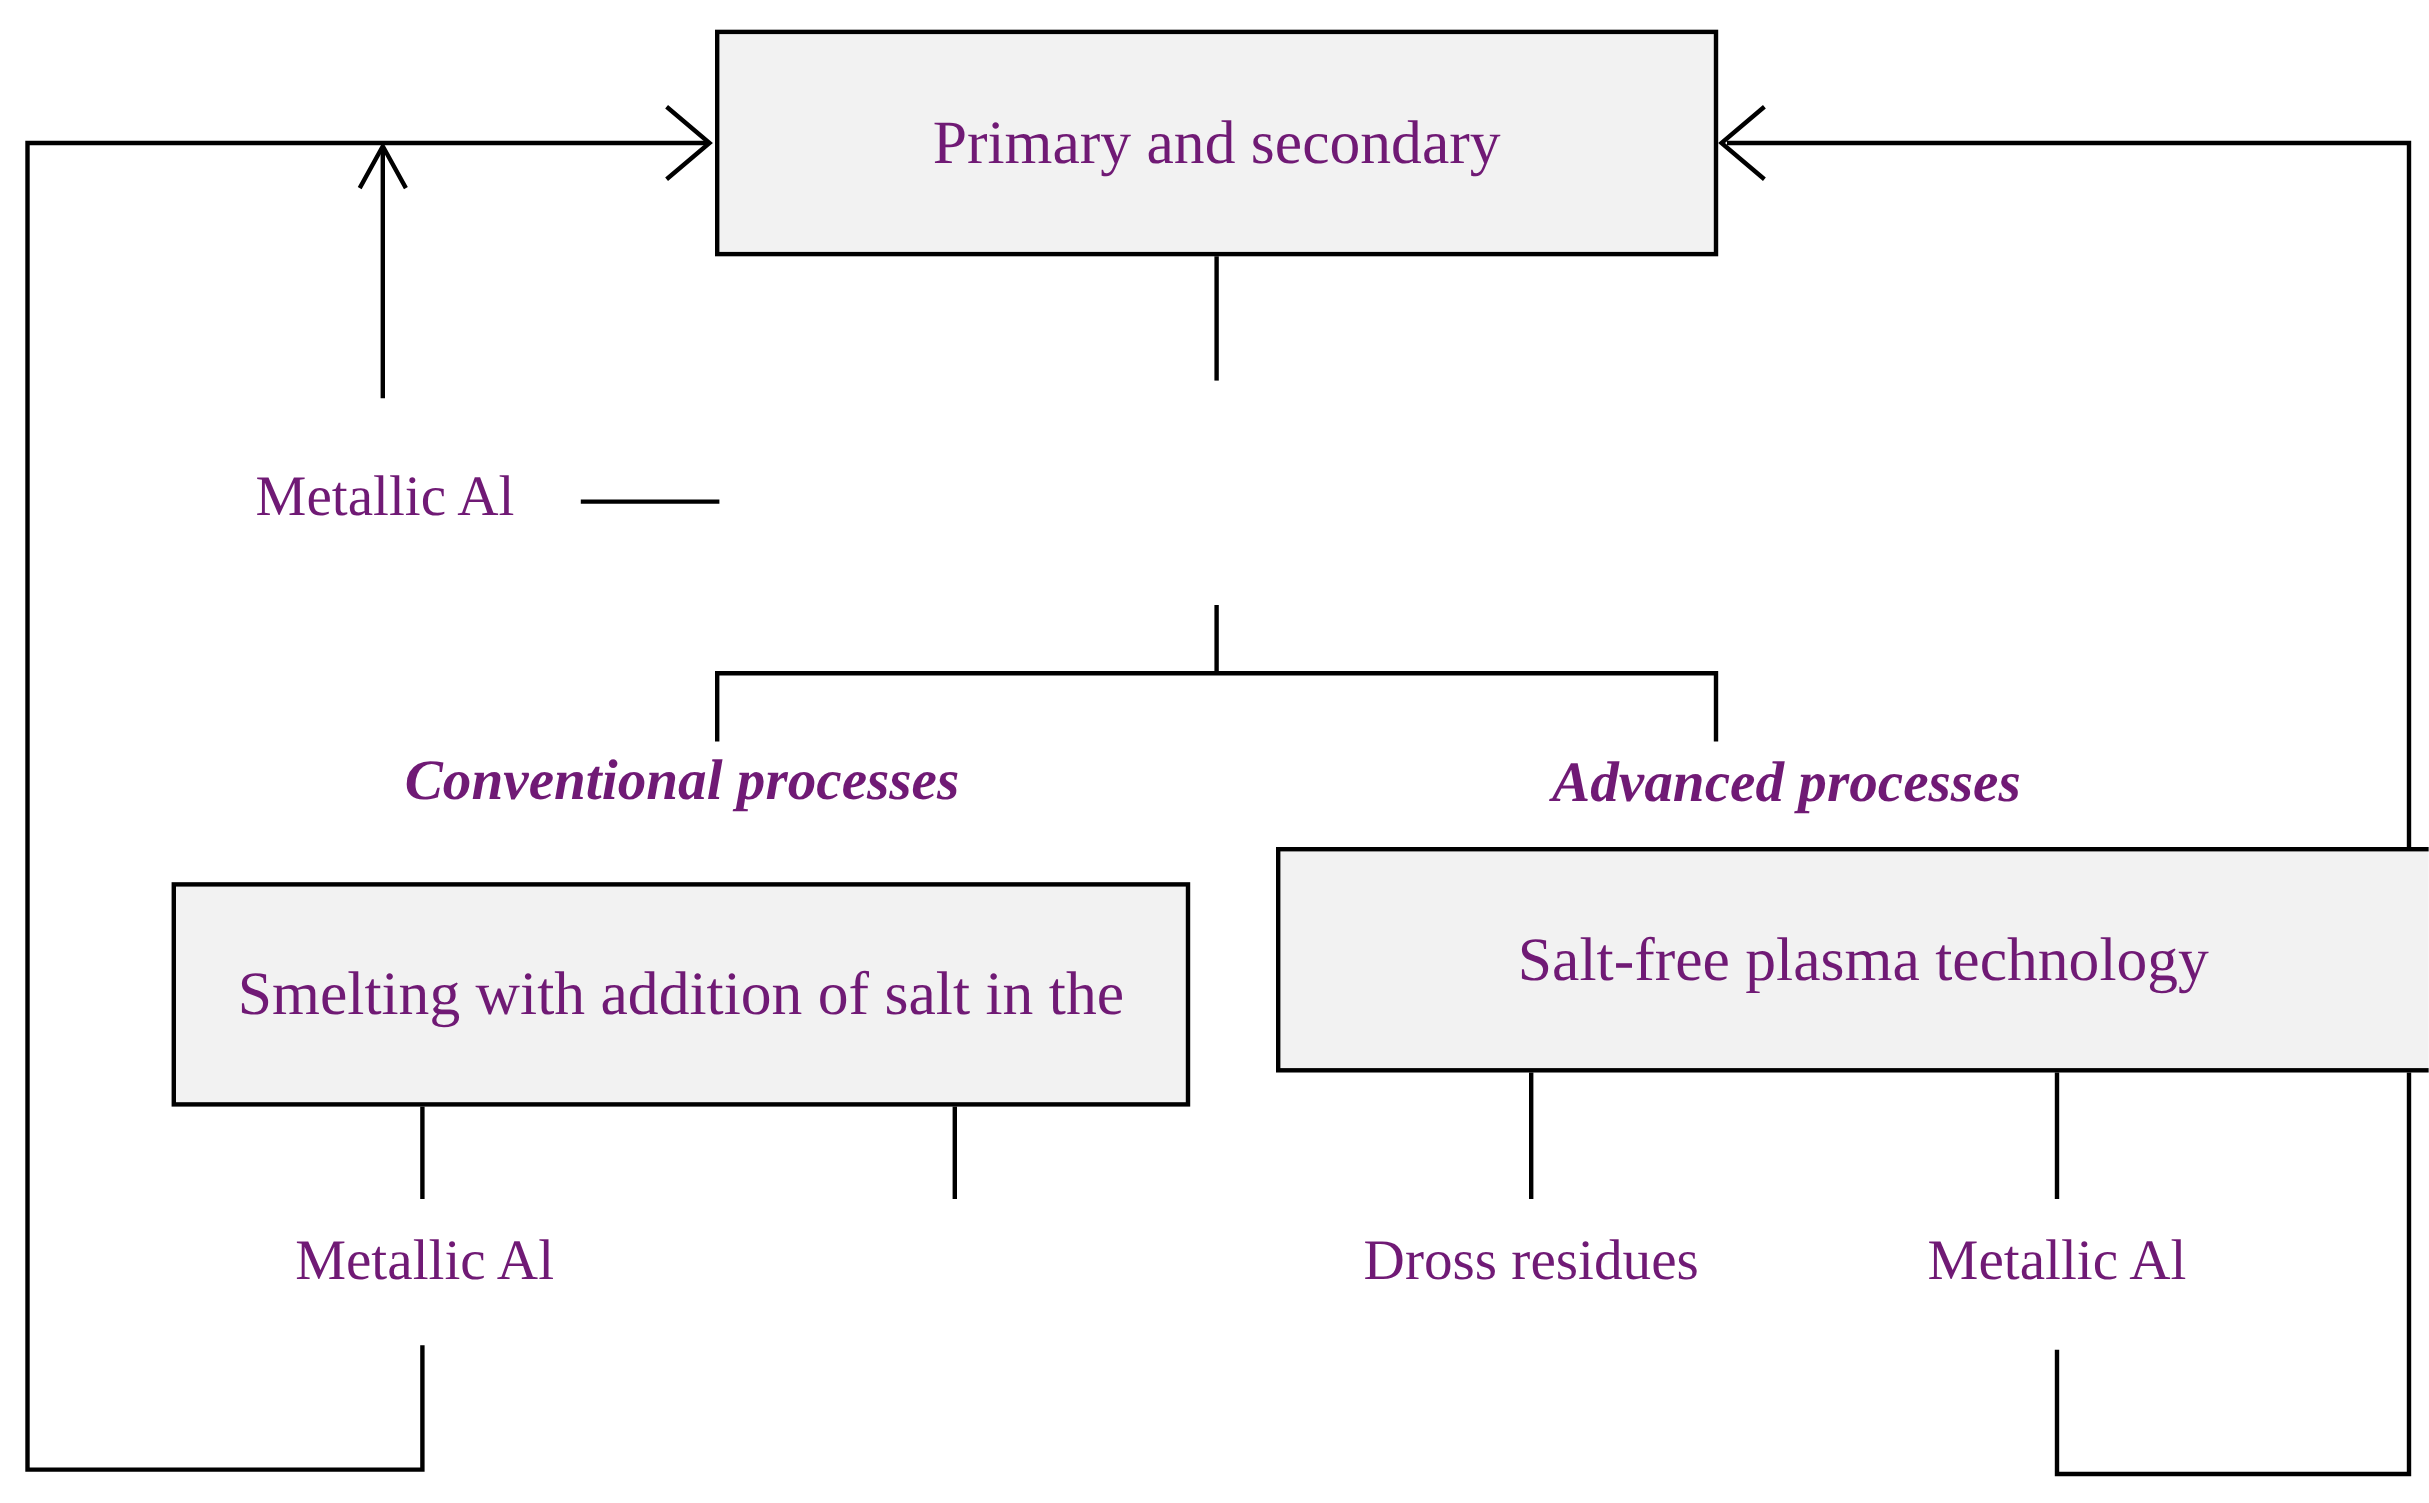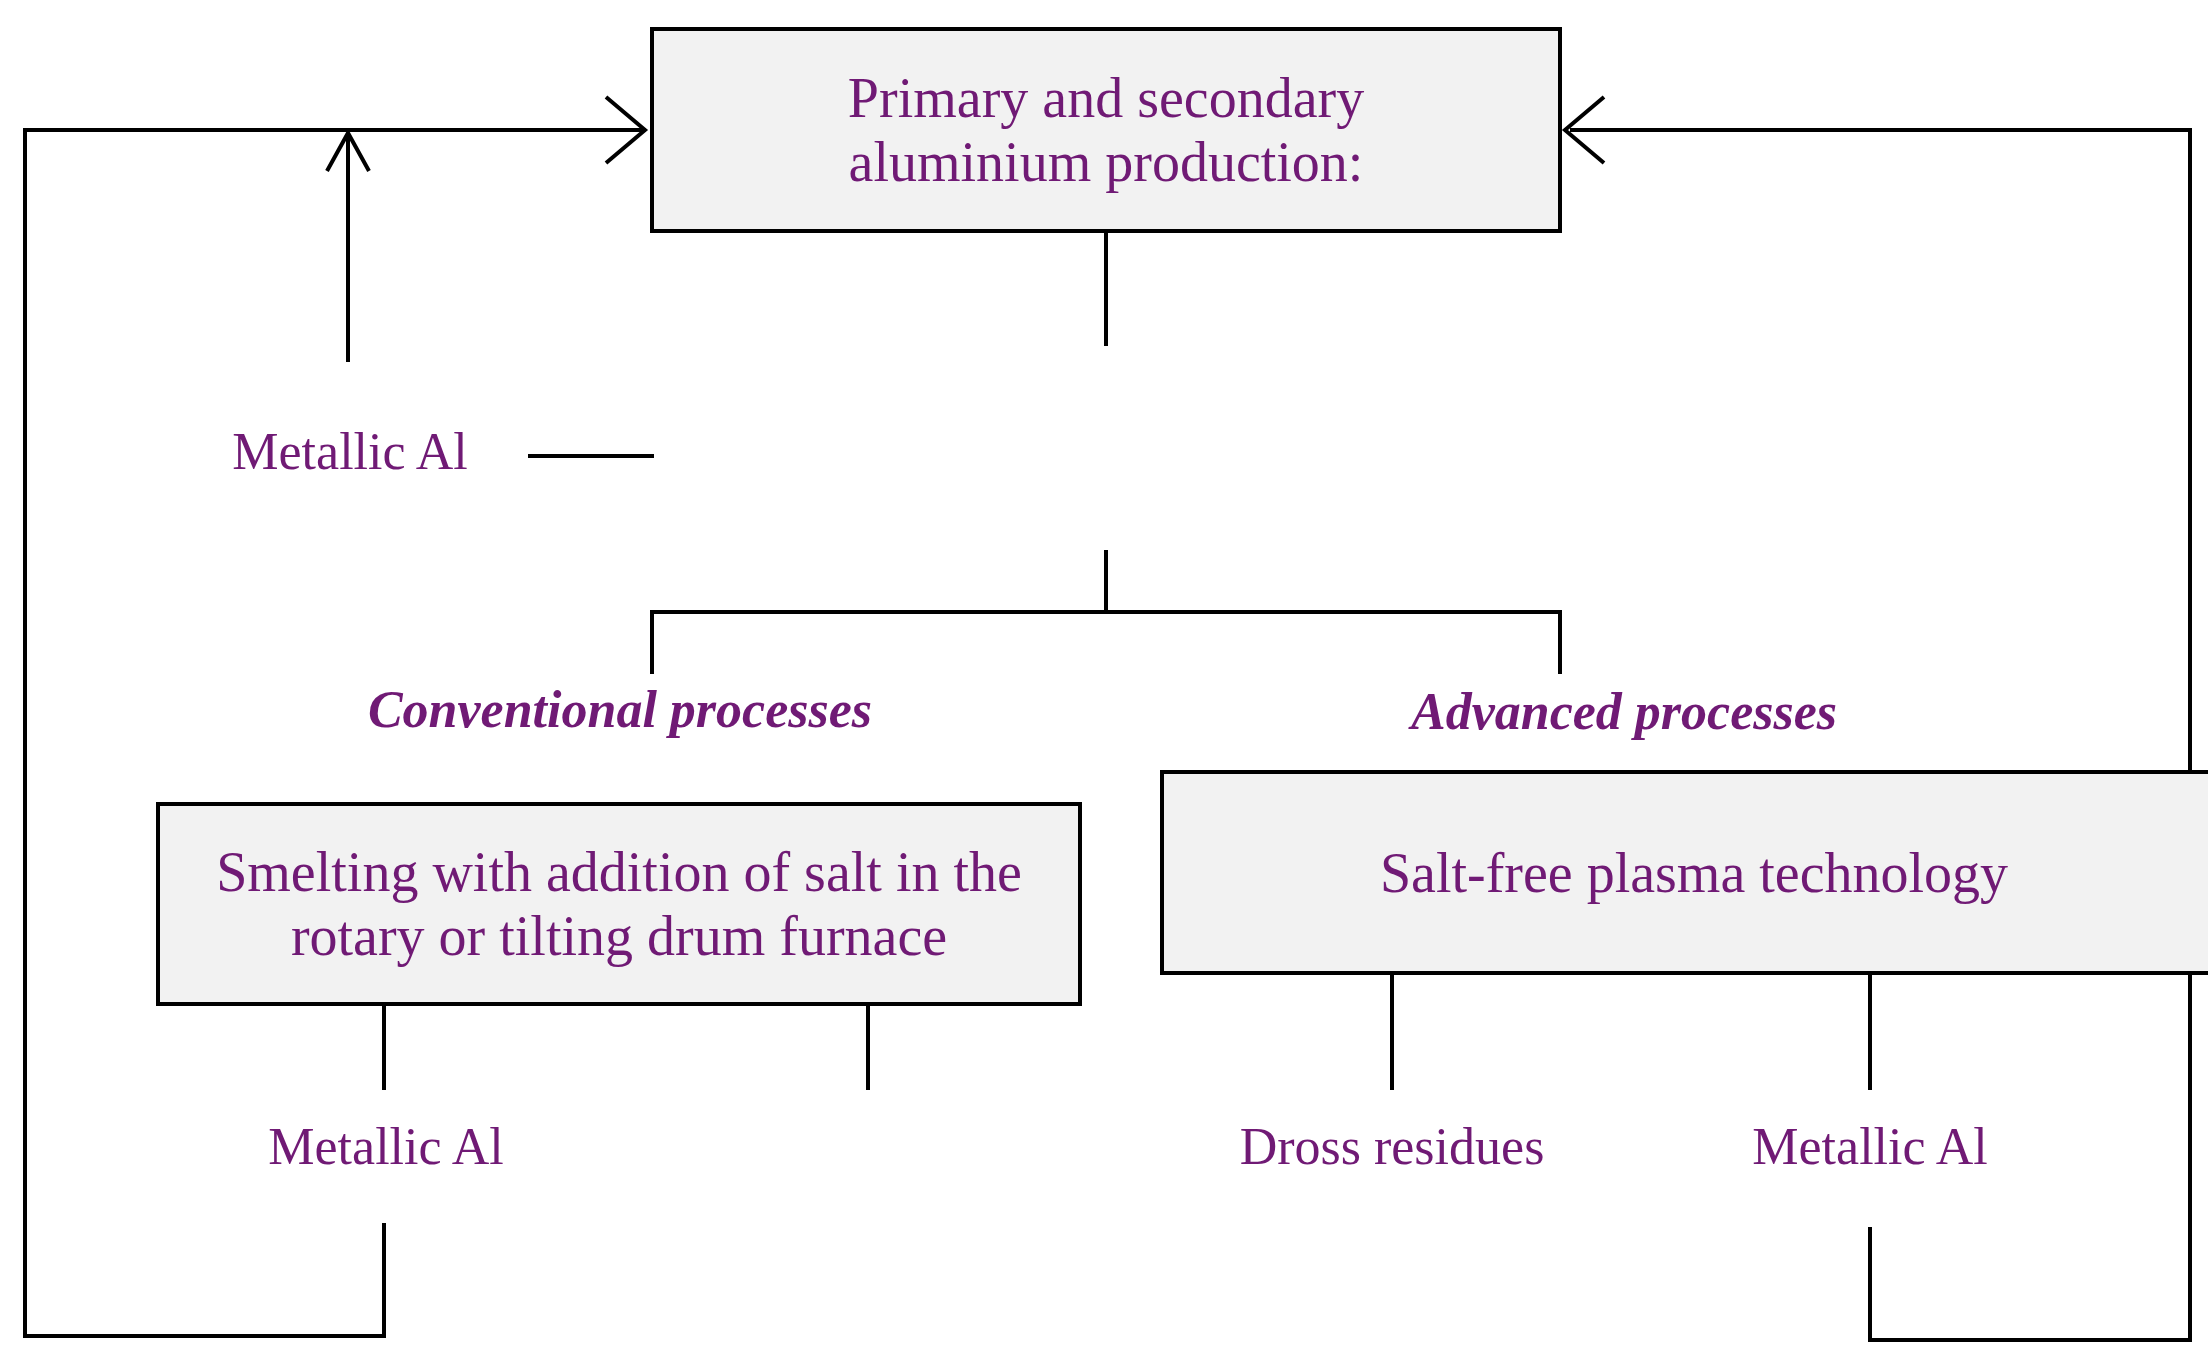--- a/index.html
+++ b/index.html
@@ -92,33 +92,31 @@
 
     <path d="M 384 971 L 384 1090"></path>
     <path d="M 868 971 L 868 1090"></path>
 
     <path d="M 1392 973 L 1392 1090"></path>
     <path d="M 1870 973 L 1870 1090"></path>
   </svg>
 
   <div class="box" id="top-box">
     <div>Primary and secondary</div>
-    <div>aluminium production:</div>
   </div>
 
 
   <div class="flow-label" id="input-metallic-al">Metallic Al</div>
 
   <div class="flow-label branch-title" id="conventional-title">Conventional processes</div>
 
   <div class="flow-label branch-title" id="advanced-title">Advanced processes</div>
 
   <div class="box" id="conv-box">
     <div>Smelting with addition of salt in the</div>
-    <div>rotary or tilting drum furnace</div>
   </div>
 
   <div class="box" id="adv-box">
     <div>Salt-free plasma technology</div>
   </div>
 
   <div class="flow-label" id="out-conv-metal">Metallic Al</div>
 
 
   <div class="flow-label" id="out-adv-residues">Dross residues</div>

